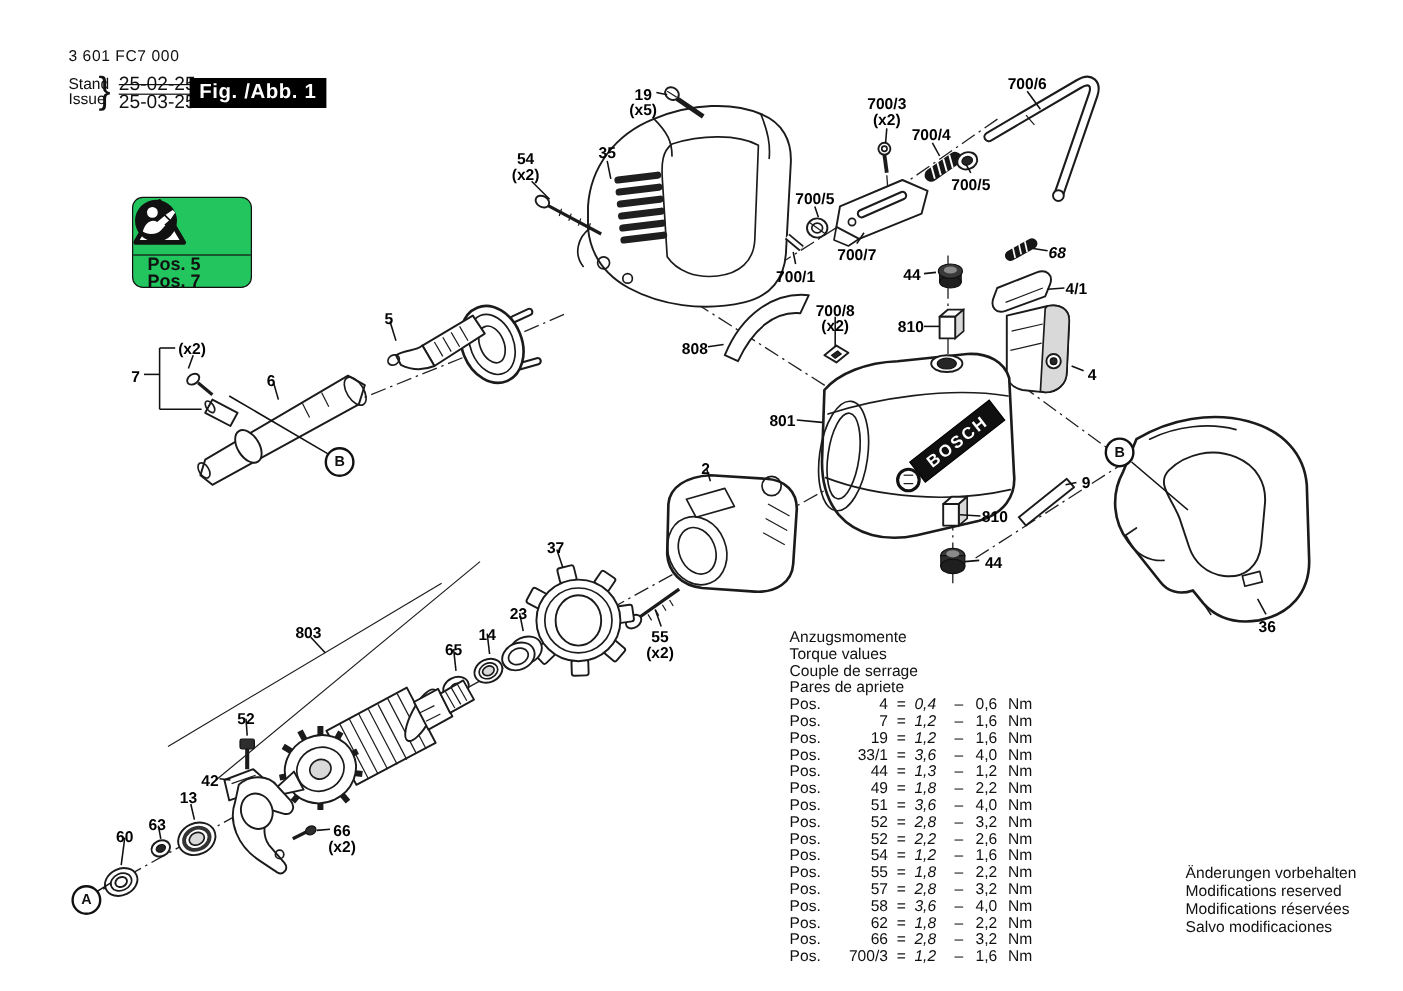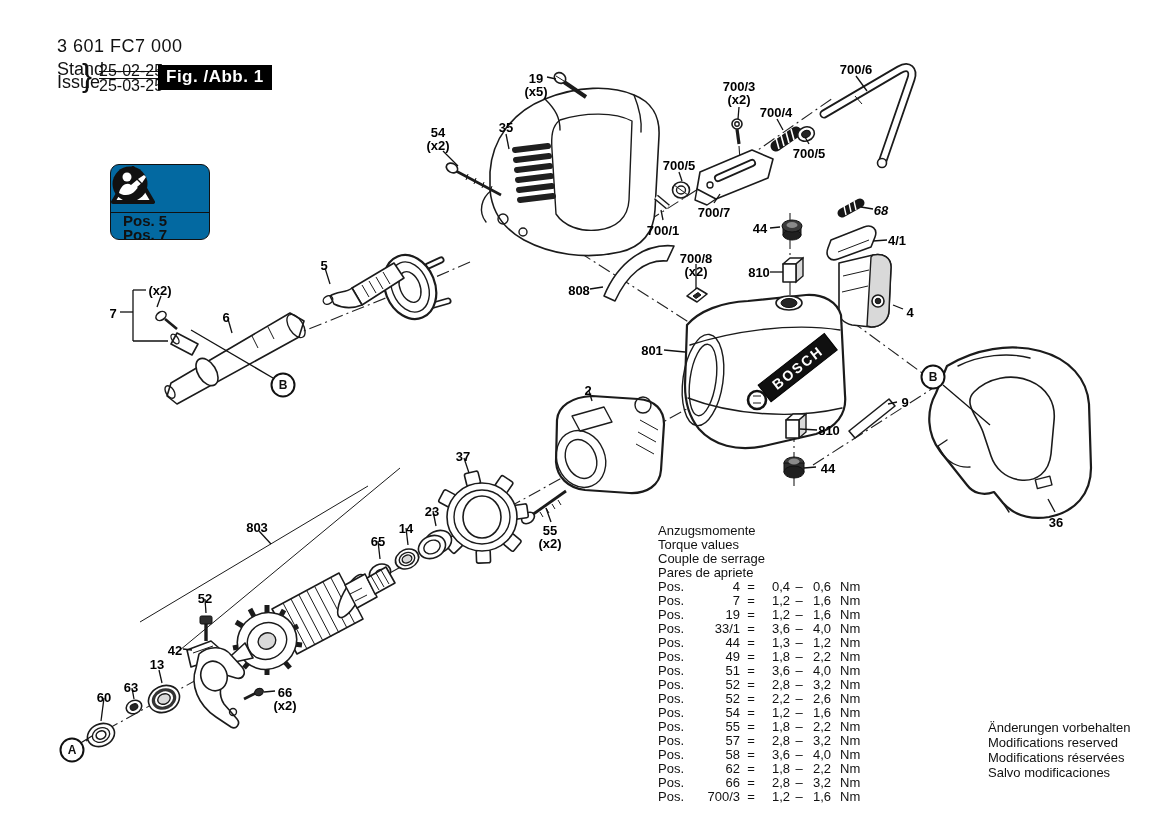--- a/index.html
+++ b/index.html
@@ -14,41 +14,41 @@
   .dk {fill:#262626;stroke:#111;stroke-width:1;}
   .axis{fill:none;stroke:#222;stroke-width:1.1;stroke-dasharray:13 4 2 4;}
   .leader{fill:none;stroke:#111;stroke-width:1.3;}
   .thin{fill:none;stroke:#1b1b1b;stroke-width:1;}
   
   .plabel{position:absolute;transform:translateX(-50%);text-align:center;
           font-size:13px;font-weight:bold;line-height:13px;white-space:nowrap;color:#000;}
   .refcircle{position:absolute;width:21px;height:21px;border:2px solid #111;border-radius:50%;
              background:#fff;font-size:12px;font-weight:bold;line-height:21px;text-align:center;
              transform:translate(-50%,-50%);}
-  .hdr{position:absolute;left:57px;top:40px;font-size:18px;line-height:13px;}
+  .hdr{position:absolute;left:57px;top:40px;font-size:13px;line-height:13px;}
   .hdr .pn{margin-bottom:10px;letter-spacing:.5px;}
   .hdr .lbl{display:block;line-height:13px;}
   .brace{position:absolute;left:82px;top:61px;font-size:30px;font-weight:normal;
          transform:scaleY(1.05);line-height:30px;}
   .dates{position:absolute;left:99px;top:64px;font-size:16px;line-height:14px;}
   .dates .old{text-decoration:line-through;border-bottom:1.4px solid #111;padding-bottom:0px;}
   .figbadge{position:absolute;left:158px;top:65px;background:#000;color:#fff;
             font-size:17px;font-weight:bold;padding:2px 8px 3px 8px;letter-spacing:.5px;}
   .warnbox{position:absolute;left:110px;top:164px;width:98px;height:74px;border:1.8px solid #111;
-           border-radius:9px;background:#0369a1;}
+           border-radius:9px;background:#22c55e;}
   .warnbox .icons{height:45px;display:flex;align-items:center;justify-content:space-around;padding:2px 4px 0 4px;}
   .warnbox .sep{border-top:1.6px solid #111;margin:0;}
   .warnbox .poslines{padding:1px 0 0 12px;font-size:15px;font-weight:bold;line-height:14px;}
   .torque{position:absolute;left:658px;top:524px;font-size:13px;line-height:14px;}
   .torque .rows{}
   .trow{display:flex;}
   .trow .c-pos{width:36px;}
   .trow .c-num{width:46px;text-align:right;}
   .trow .c-eq{width:22px;text-align:center;}
-  .trow .c-min{width:28px;text-align:right;}
+  .trow .c-min{width:28px;font-style:italic;}
   .trow .c-dash{width:18px;text-align:center;}
   .trow .c-max{width:28px;text-align:center;}
   .trow .c-unit{width:30px;padding-left:4px;}
   .footer{position:absolute;left:988px;top:720px;font-size:13px;line-height:15px;}
 </style>
 </head>
 <body>
 
 <div class="stage">
 

